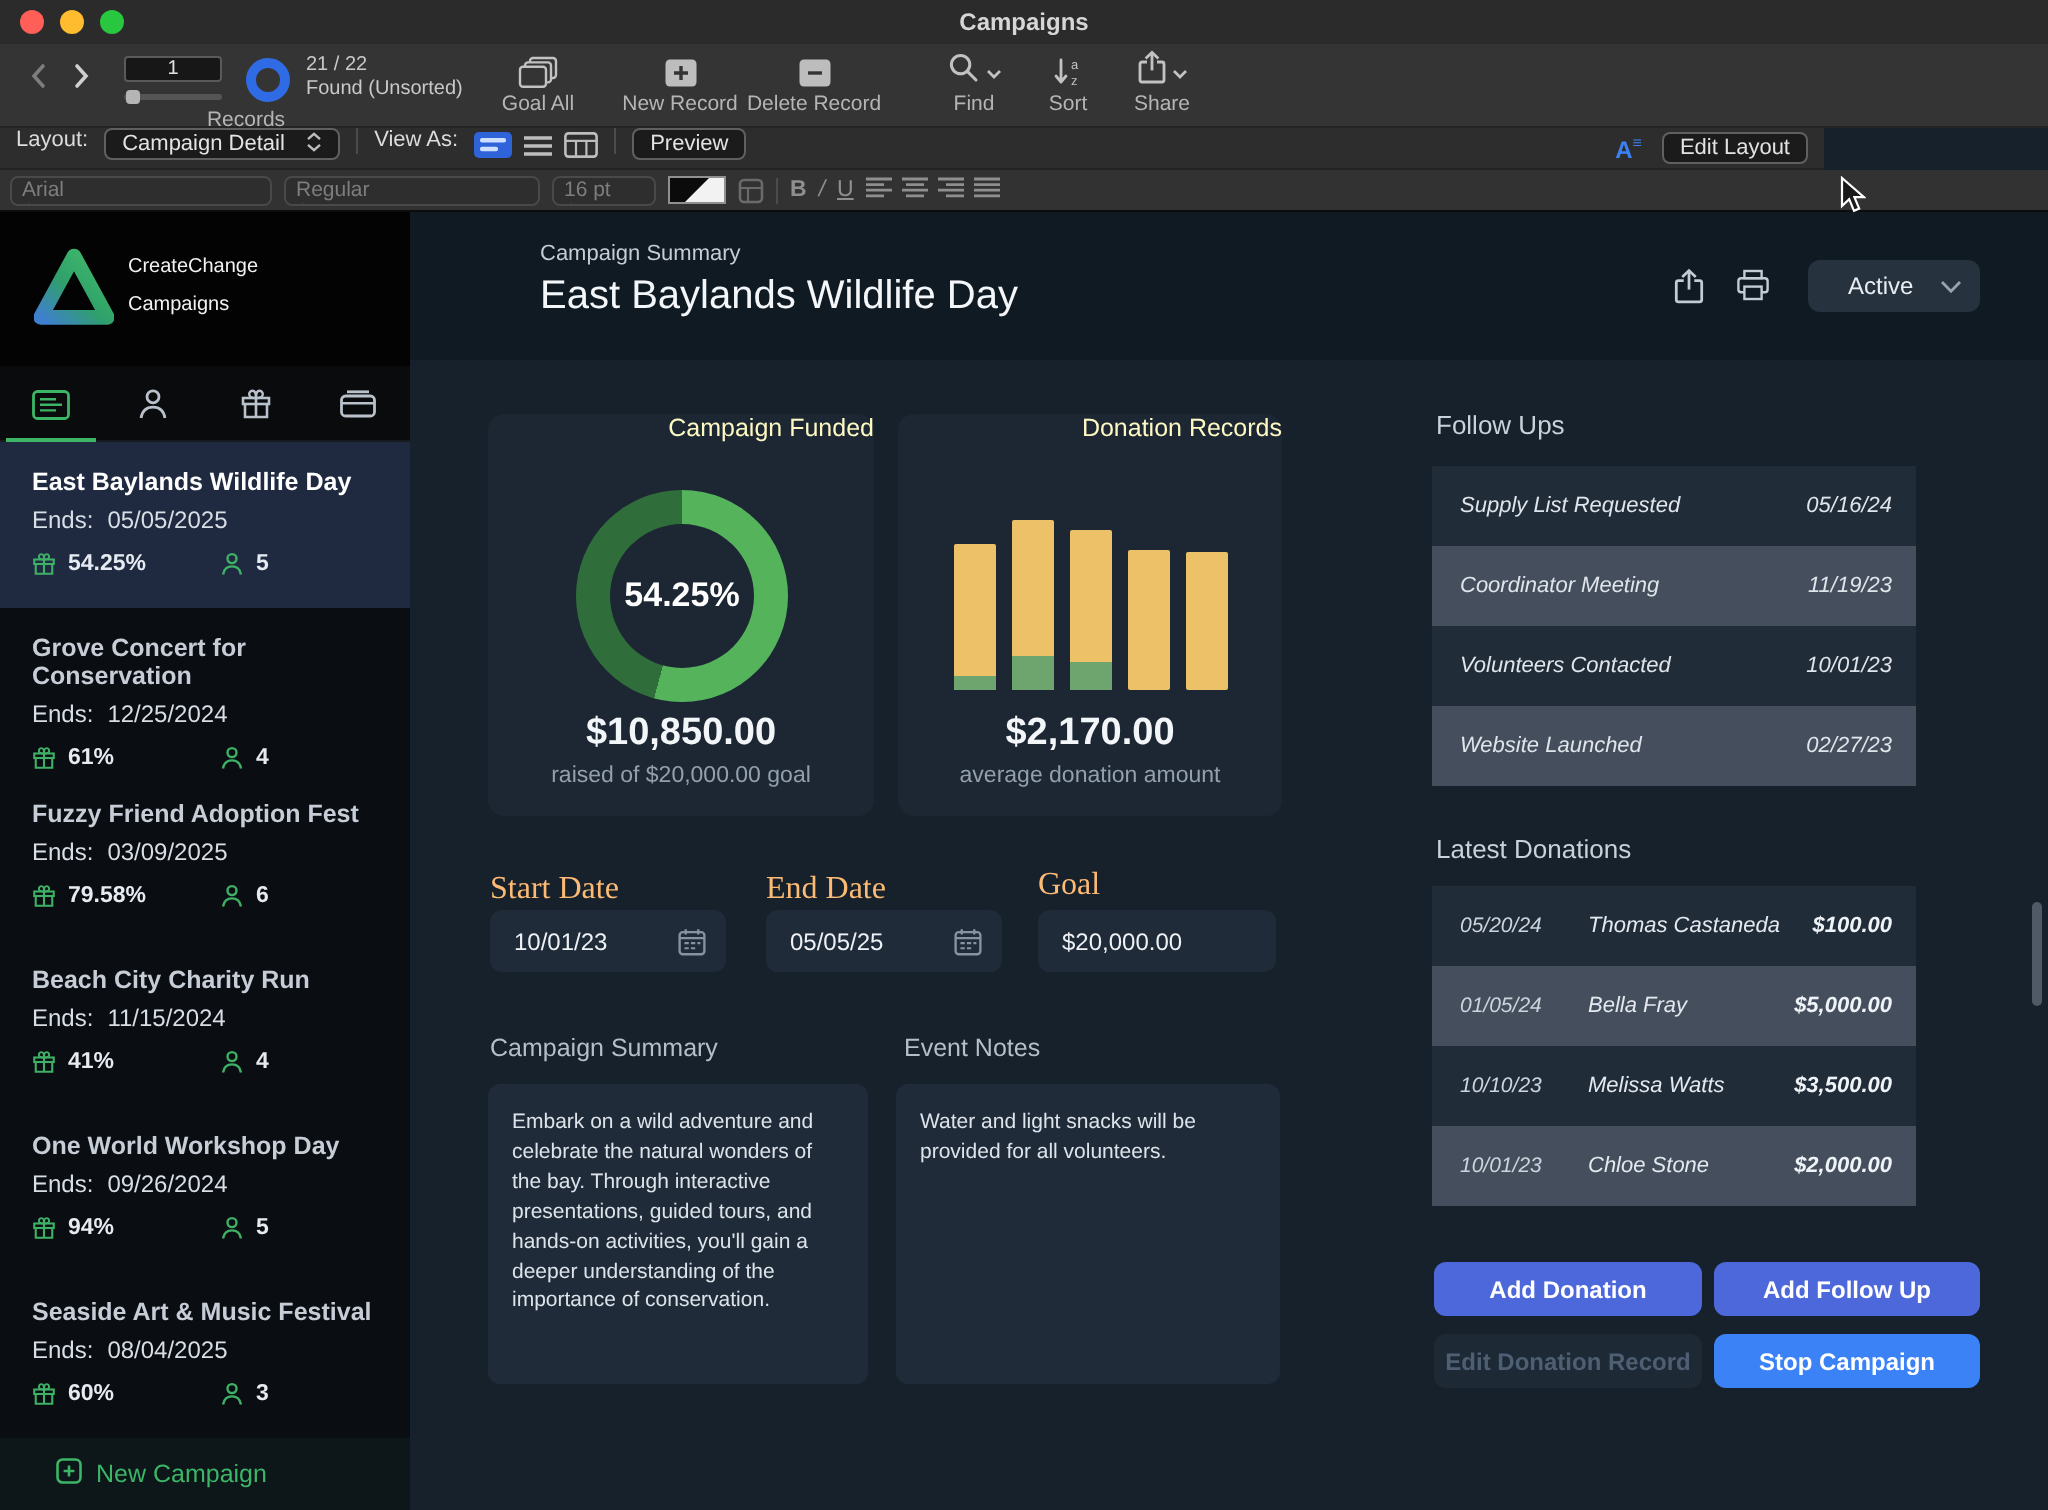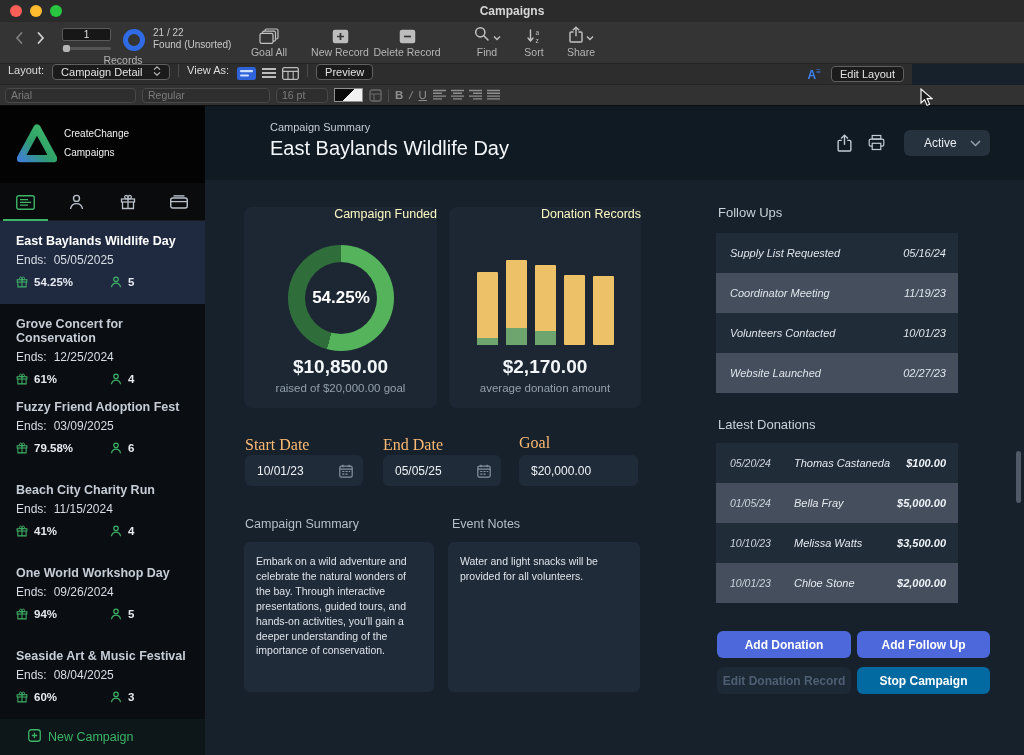--- a/index.html
+++ b/index.html
@@ -98,21 +98,21 @@
   .lrow.lite { background:#444e5c; }
   .drow { height:40px; display:flex; align-items:center; padding:0 12px 0 14px; font-size:11px; }
   .drow.dark { background:#212c39; }
   .drow.lite { background:#444e5c; }
   .drow .dt { width:64px; color:#ccd4dd; font-size:10.5px; }
   .drow .nm { flex:1; color:#e3e9ef; }
   .drow .am { font-weight:bold; color:#eef3f7; }
 
   .btn { position:absolute; height:27px; border-radius:6px; border:none; font-family:"Liberation Sans",sans-serif; font-size:12px; font-weight:bold; color:#fff; display:flex; align-items:center; justify-content:center; cursor:pointer; }
   .btn.blue { background:#4d68da; }
-  .btn.red { background:#0369a1; }
+  .btn.red { background:#3b82f6; }
   .btn.disabled { background:#1e2936; color:#4f5f73; }
 
   .scroll-thumb { position:absolute; right:3px; top:345px; width:5px; height:52px; background:rgba(150,160,175,.45); border-radius:3px; }
   .cursor { position:absolute; left:920px; top:88px; z-index:99; }
 </style>
 </head>
 <body>
 
 <div class="titlebar">
   <div class="lights">

